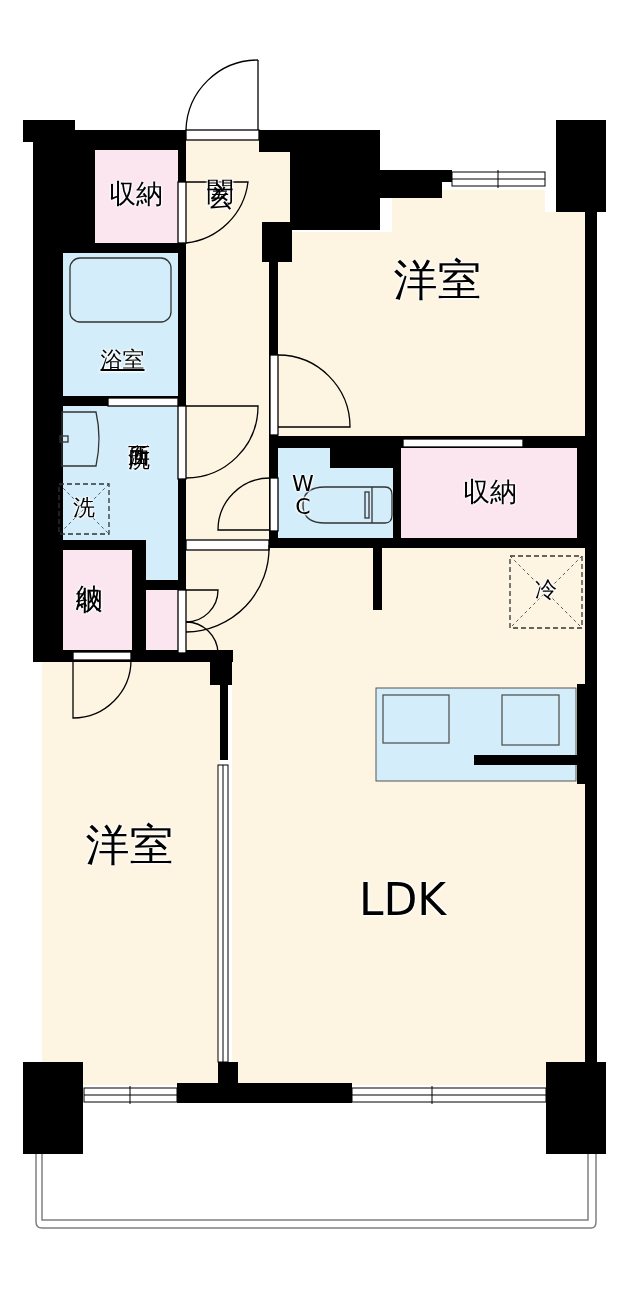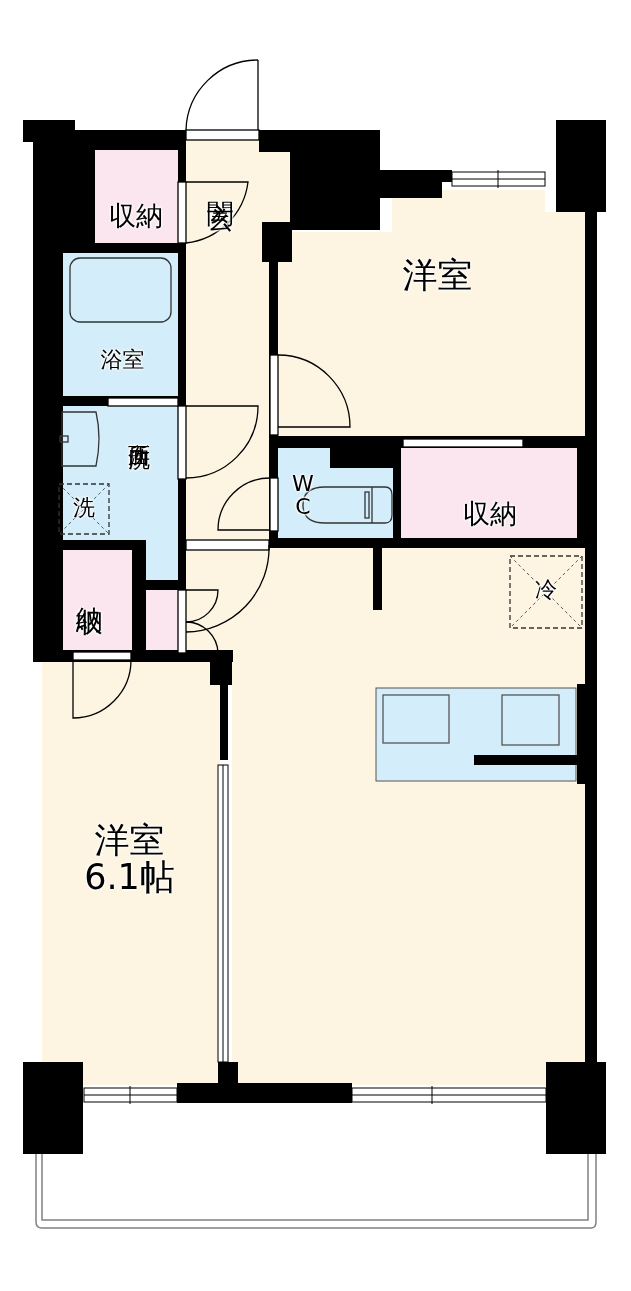--- a/index.html
+++ b/index.html
@@ -1,21 +1,21 @@
 <!DOCTYPE html>
 <html><head>
 <meta charset="utf-8">
 <style>
   html,body{margin:0;padding:0;background:#ffffff;}
   body{width:631px;height:1291px;position:relative;overflow:hidden;font-family:"DejaVu Sans","Liberation Sans",sans-serif;}
   .plan{position:absolute;left:0;top:0;width:631px;height:1291px;}
   .lbl{position:absolute;color:#000;text-align:center;line-height:1.05;
        text-shadow:0 0 3px #fff,0 0 3px #fff,0 0 3px #fff,0 0 2px #fff;white-space:nowrap;}
-  .big{font-size:35px;}
-  .mid{font-size:27px;margin-top:22px;}
+  .big{font-size:44px;}
+  .mid{font-size:27px;}
   .sm{font-size:22px;}
   .vert{writing-mode:vertical-rl;text-orientation:upright;letter-spacing:-2px;}
 </style>
 </head>
 <body>
 
 <svg class="plan" viewBox="0 0 631 1291" xmlns="http://www.w3.org/2000/svg">
 
   <g fill="none" stroke="#808080" stroke-width="1.5">
     <path d="M36,1152 L36,1222 Q36,1228 42,1228 L591,1228 Q596,1228 596,1222 L596,1152"></path>
@@ -141,27 +141,27 @@
     <rect x="383" y="695" width="66" height="48" stroke="#555"></rect>
     <rect x="502" y="695" width="57" height="50" stroke="#555"></rect>
   </g>
 </svg>
 
 <div class="lbl big" style="left:370px;top:257px;width:135px;">
   <div>洋室</div>
 </div>
 <div class="lbl big" style="left:62px;top:822px;width:135px;">
   <div>洋室</div>
-  <div>6.1帖</div>
 </div>
 <div class="lbl big" style="left:310px;top:877px;width:185px;">
+  <div>LDK</div>
 </div>
 <div class="lbl mid vert" style="left:206px;top:160px;">玄関</div>
 <div class="lbl mid" style="left:100px;top:180px;width:72px;">収納</div>
-<div class="lbl sm" style="left:85px;top:348px;width:75px;">浴室</div>
+<div class="lbl sm" style="left:85px;top:348px;width:75px;text-decoration:underline;">浴室</div>
 <div class="lbl sm vert" style="left:128px;top:430px;">洗面所</div>
 <div class="lbl sm" style="left:66px;top:496px;width:36px;">洗</div>
 <div class="lbl sm" style="left:288px;top:472px;width:30px;">
   <div>W</div>
   <div>C</div>
 </div>
 <div class="lbl mid" style="left:440px;top:478px;width:100px;">収納</div>
 <div class="lbl mid vert" style="left:75px;top:565px;">収納</div>
 <div class="lbl sm" style="left:528px;top:578px;width:36px;">冷</div>
 

